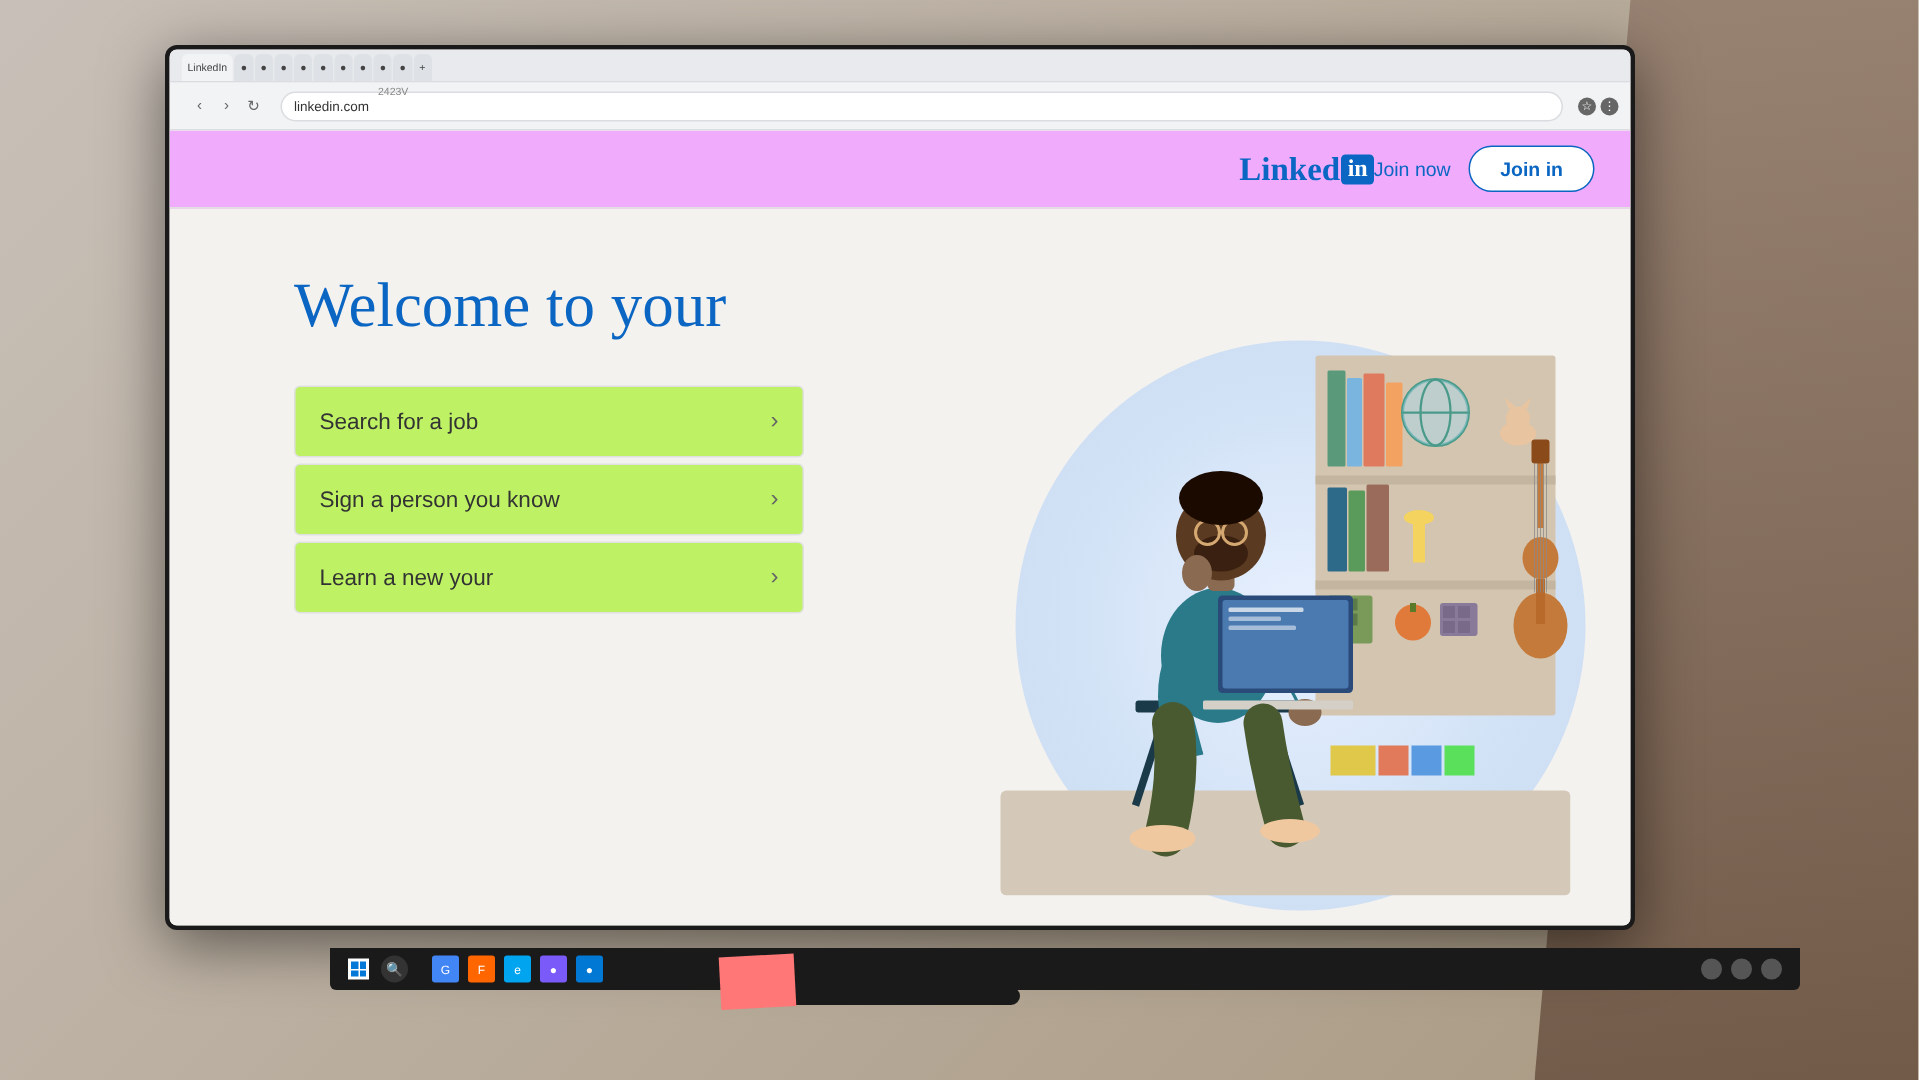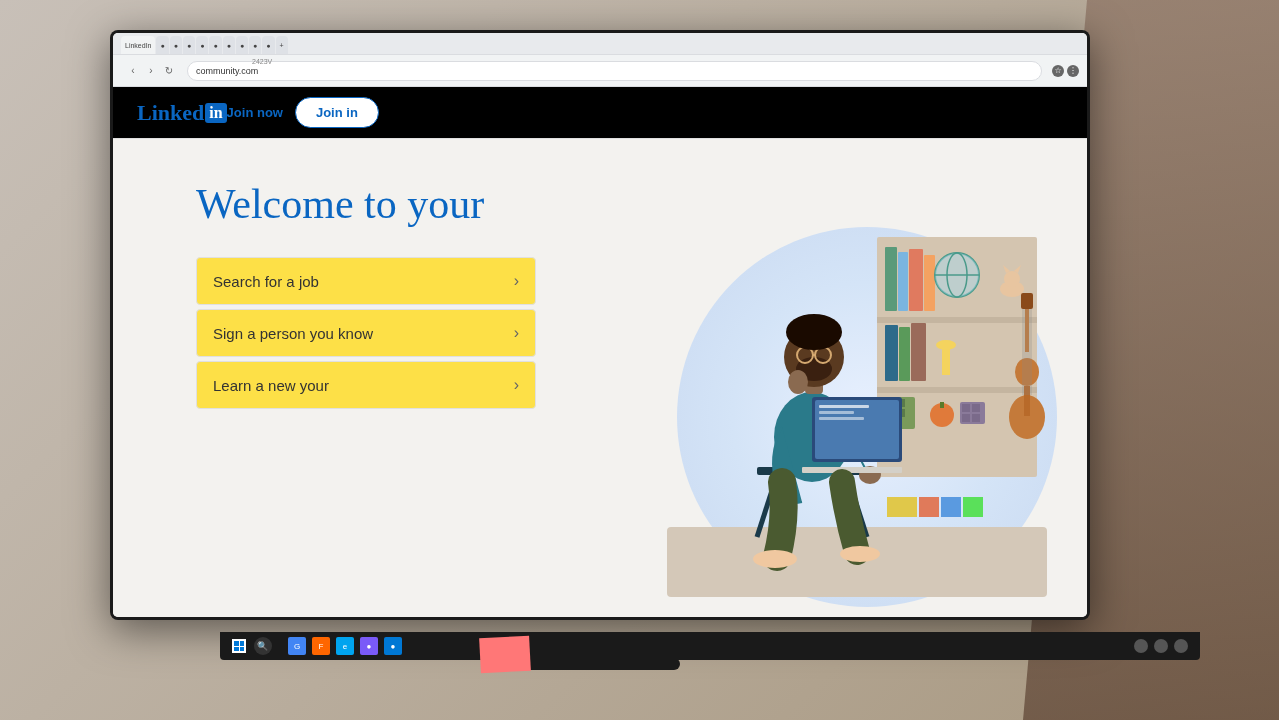--- a/index.html
+++ b/index.html
@@ -132,25 +132,25 @@
     .linkedin-page {
       flex: 1;
       background: #f3f2ef;
       display: flex;
       flex-direction: column;
       overflow: hidden;
     }
 
     
     .linkedin-header {
-      background: #000000;
+      background: #f0abfc;
       height: 52px;
       display: flex;
       align-items: center;
-      justify-content: flex-start;
+      justify-content: flex-end;
       padding: 0 24px;
       border-bottom: 1px solid #e0e0e0;
       flex-shrink: 0;
     }
 
     .linkedin-logo {
       display: flex;
       align-items: center;
       gap: 0;
     }
@@ -176,21 +176,21 @@
     .header-auth {
       display: flex;
       align-items: center;
       gap: 12px;
     }
 
     .join-now-link {
       color: #0a66c2;
       text-decoration: none;
       font-size: 13px;
-      font-weight: 700;
+      font-weight: 400;
     }
 
     .sign-in-btn {
       border: 1.5px solid #0a66c2;
       color: #0a66c2;
       background: white;
       padding: 7px 20px;
       border-radius: 20px;
       font-size: 13px;
       font-weight: 600;
@@ -226,21 +226,21 @@
       display: flex;
       flex-direction: column;
       gap: 4px;
     }
 
     .action-item {
       display: flex;
       align-items: center;
       justify-content: space-between;
       padding: 14px 16px;
-      background: #fde047;
+      background: #bef264;
       border: 1px solid #e0e0e0;
       border-radius: 4px;
       cursor: pointer;
       width: 340px;
     }
 
     .action-text {
       font-size: 15px;
       color: #333;
     }
@@ -443,21 +443,21 @@
         </div>
       </div>
 
       <div class="browser-bar">
         <div class="browser-nav">
           <button class="nav-btn">‹</button>
           <button class="nav-btn">›</button>
           <button class="nav-btn">↻</button>
         </div>
         <div class="address-bar">
-          <span>community.com</span>
+          <span>linkedin.com</span>
         </div>
         <div style="display:flex;gap:3px;align-items:center;">
           <div style="width:12px;height:12px;background:#666;border-radius:50%;display:flex;align-items:center;justify-content:center;font-size:8px;color:white;">☆</div>
           <div style="width:12px;height:12px;background:#666;border-radius:50%;display:flex;align-items:center;justify-content:center;font-size:8px;color:white;">⋮</div>
         </div>
       </div>
 
       <div class="linkedin-page">
 
         <div class="linkedin-header">

